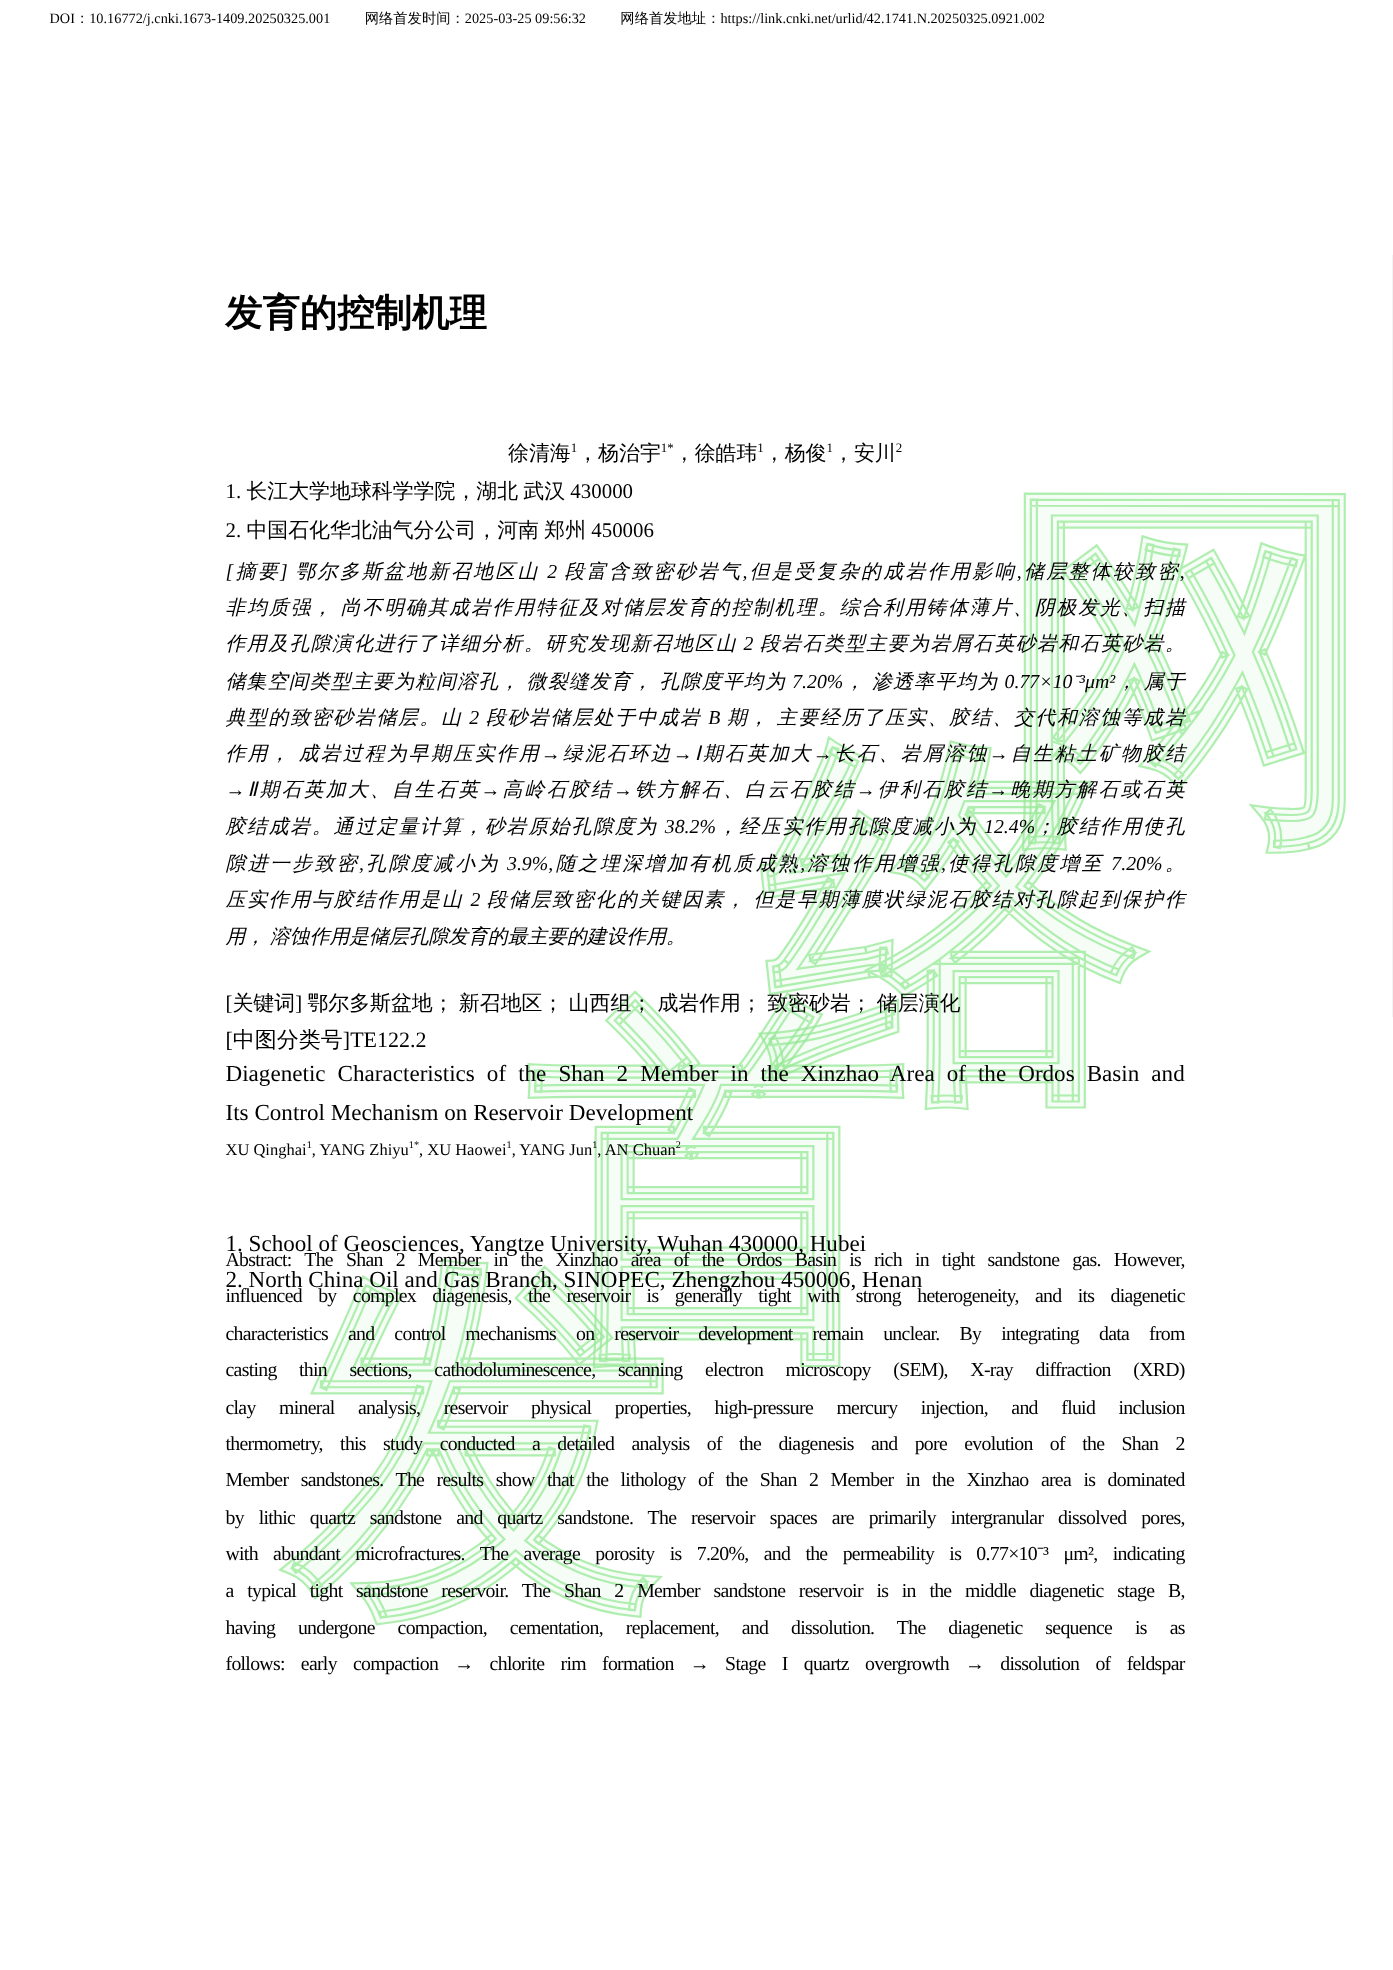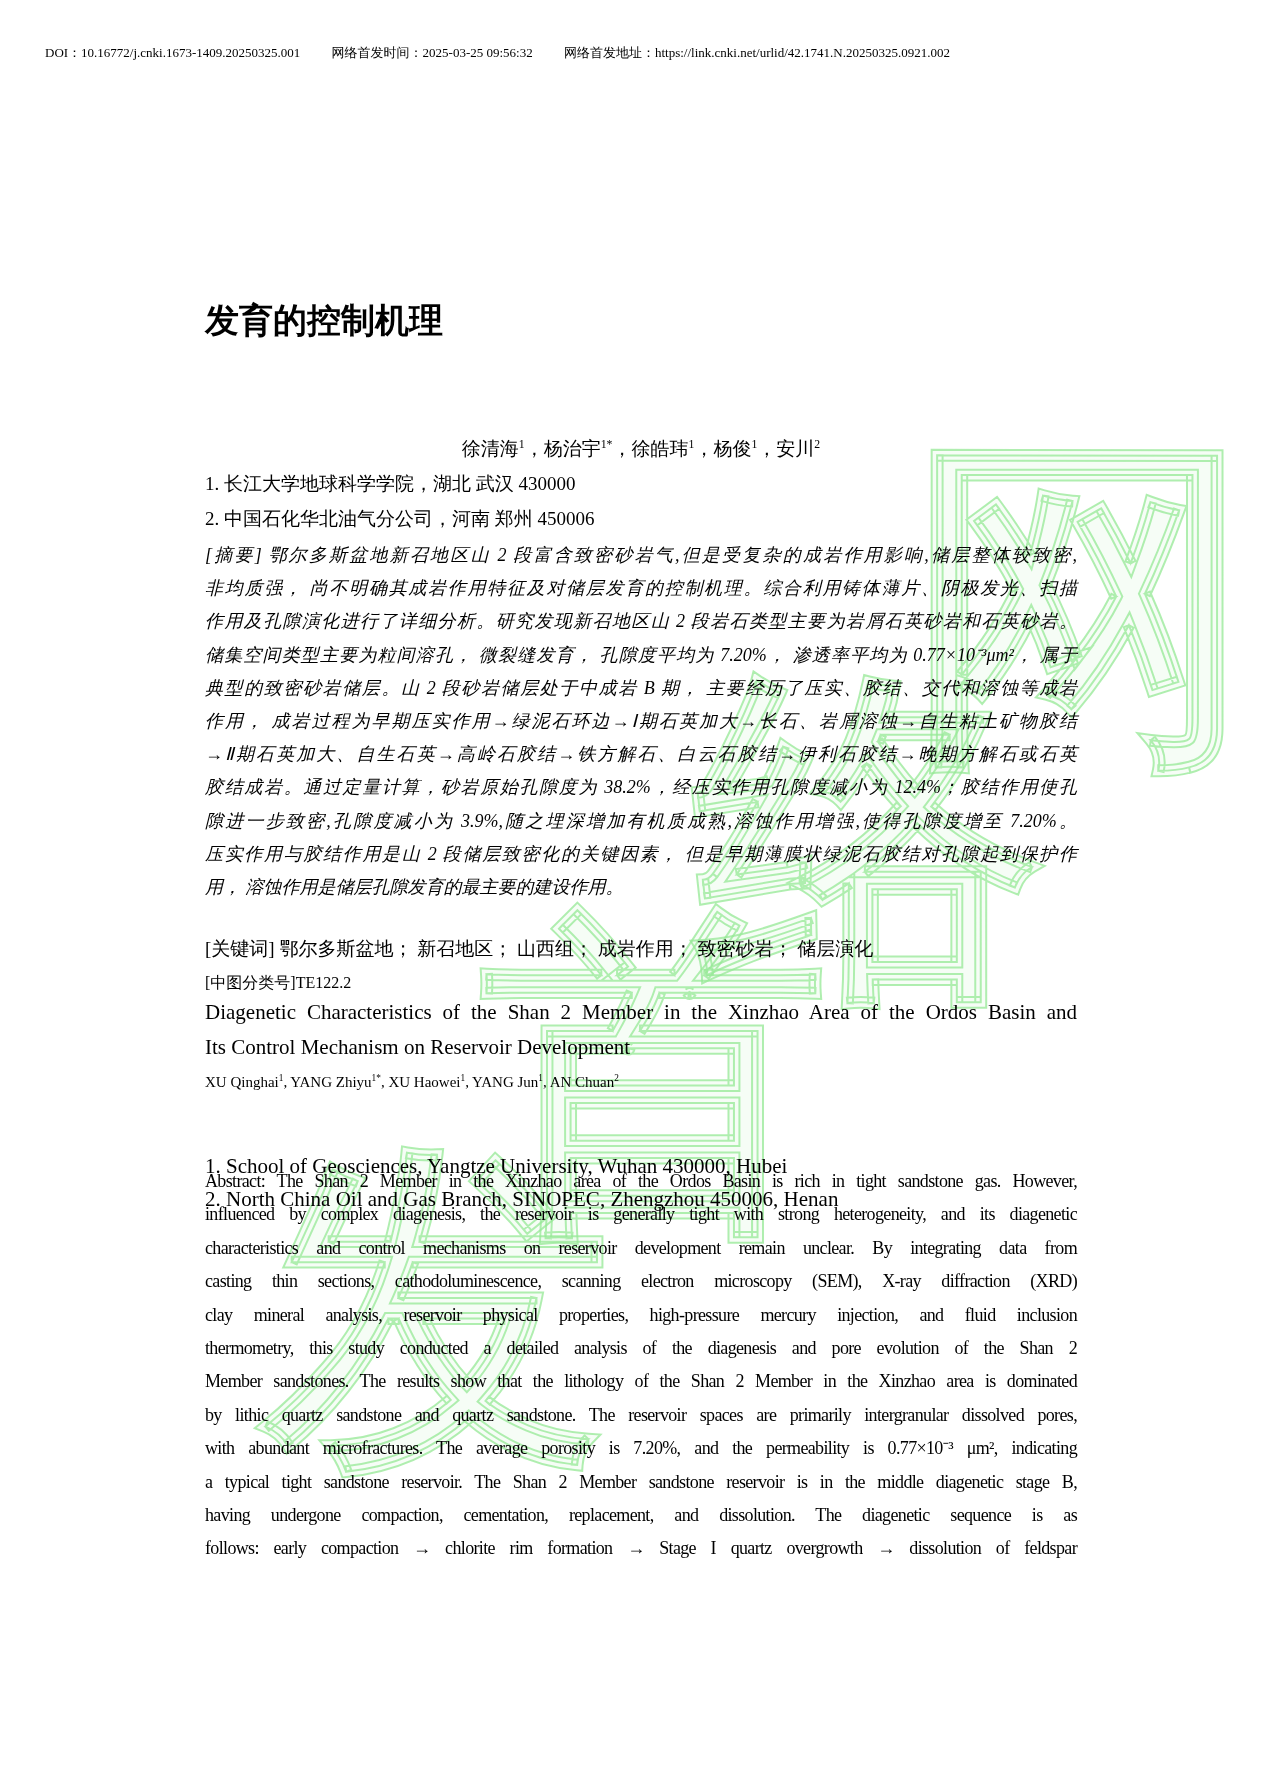--- a/index.html
+++ b/index.html
@@ -21,42 +21,42 @@
     -webkit-text-stroke:2px rgba(150,232,150,0.75);
     z-index:0;
     user-select:none;
     line-height:1;
   }
   .wm1{left:905px;top:430px;}
   .wm2{left:695px;top:665px;}
   .wm3{left:480px;top:900px;}
   .wm4{left:262px;top:1135px;}
   
-  .layer{position:absolute;z-index:1;margin-top:36px;}
+  .layer{position:absolute;z-index:1;}
   
   #header{left:45px;top:8px;width:1190px;font-size:13px;white-space:nowrap;}
   #header span{margin-right:28px;}
   
   #title-cn{
     left:205px;top:248px;width:872px;
     font-family:"Liberation Sans", sans-serif;
     font-weight:bold;font-size:34px;line-height:72px;
   }
   
   #authors-cn{left:205px;top:398px;width:872px;font-size:19px;line-height:30px;text-align:center;}
   sup{font-size:0.62em;line-height:0;}
   
   #affils-cn{left:205px;top:430px;width:872px;font-size:19px;line-height:35px;}
   
   #abstract-cn{left:205px;top:503px;width:872px;font-size:18px;line-height:33.2px;font-style:italic;}
   #abstract-cn .tline{text-align:justify;text-align-last:justify;}
   #abstract-cn .tline:last-child{text-align-last:left;}
   
   #keywords-cn{left:205px;top:896px;width:872px;font-size:19px;line-height:33px;}
-  #clc{left:205px;top:930px;width:872px;font-size:16px;line-height:33px;}
+  #clc{left:205px;top:930px;width:872px;font-size:20px;line-height:33px;}
   
   #title-en{left:205px;top:959px;width:872px;font-size:21px;line-height:35px;}
   #title-en .tline:first-child{text-align:justify;text-align-last:justify;}
   
   #authors-en{left:205px;top:1031px;width:872px;font-size:15px;line-height:30px;}
   
   #affils-en{left:205px;top:1114px;width:872px;font-size:21px;line-height:33px;}
   
   #abstract-en{left:205px;top:1129px;width:872px;font-size:18px;letter-spacing:-0.65px;line-height:33.4px;}
   #abstract-en .tline{text-align:justify;text-align-last:justify;}

